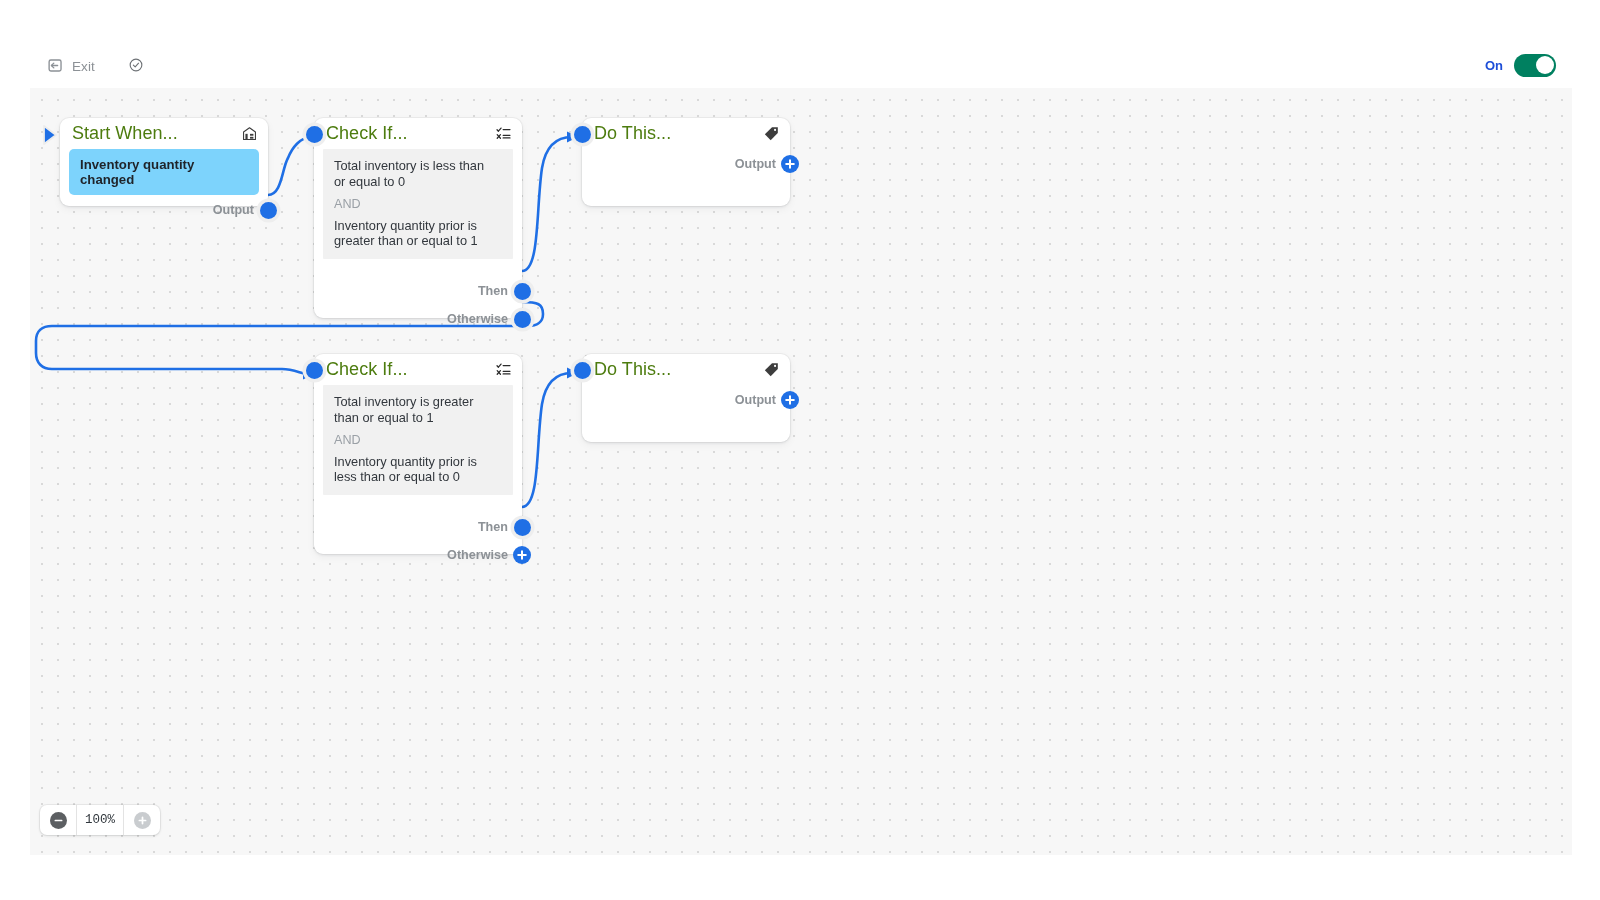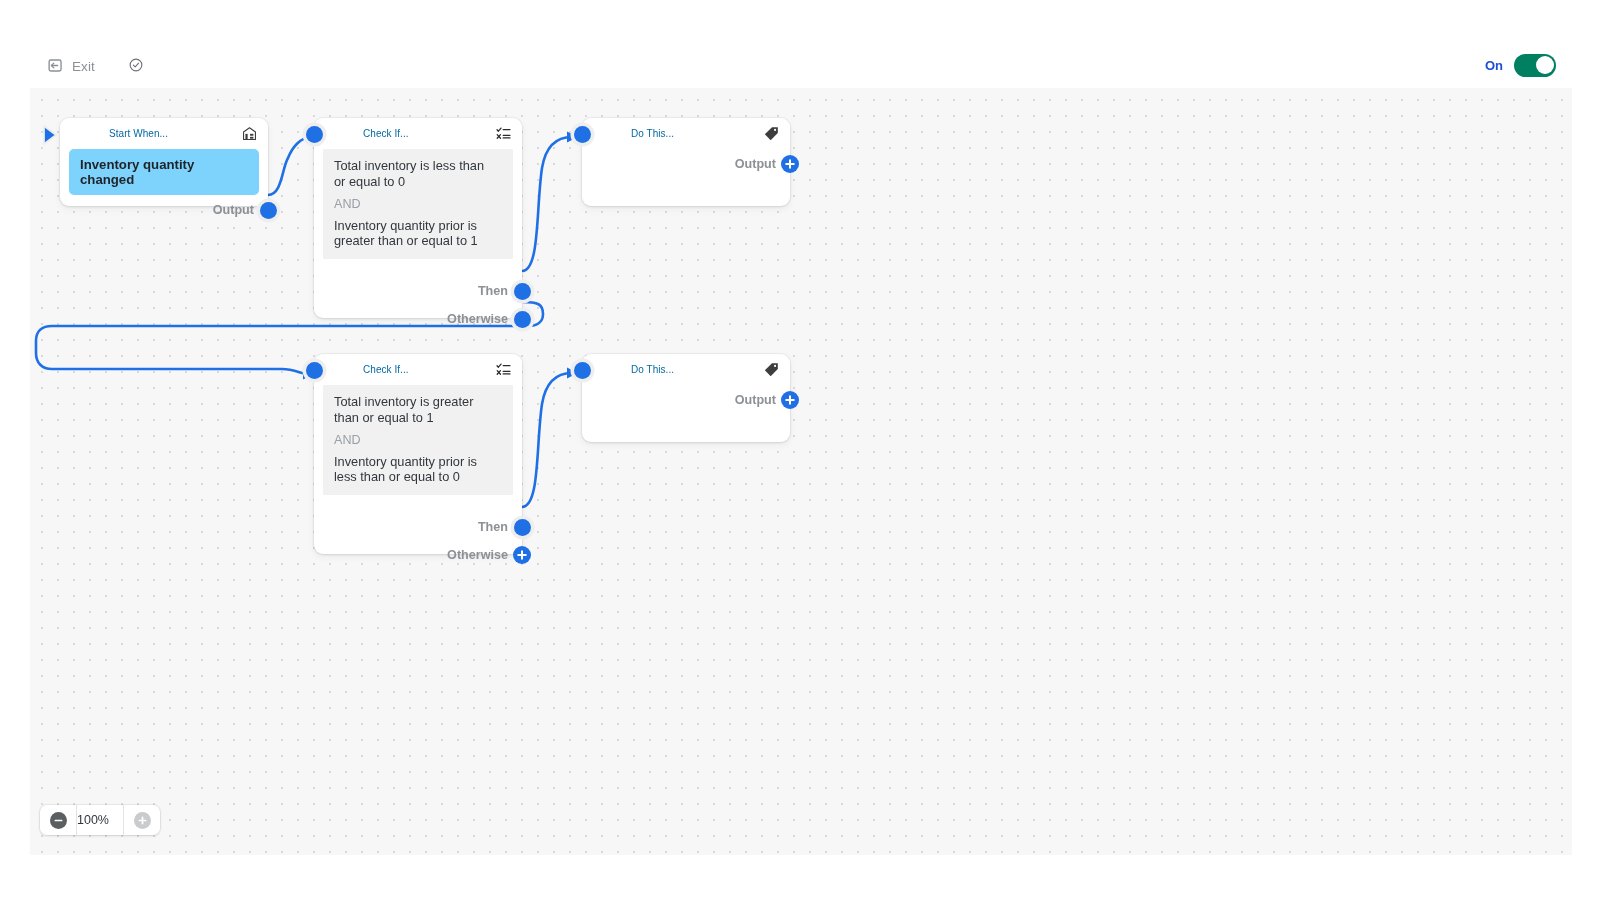--- a/index.html
+++ b/index.html
@@ -50,21 +50,21 @@
   .node {
     position:absolute;
     background:#ffffff;
     border-radius: 9px;
     box-shadow: 0 0 0 1px rgba(0,0,0,.035), 0 1px 3px rgba(22,29,37,.09), 0 3px 8px rgba(22,29,37,.05);
   }
   .node-head {
     height: 31px; display:flex; align-items:center;
     padding: 0 10px 0 12px;
   }
-  .node-title { font-size: 10px; color:#0369a1; letter-spacing:.05px;margin-left:37px; }
+  .node-title { font-size: 18px; color:#4d7c0f; letter-spacing:.05px; }
   .node-head-icon { margin-left:auto; width:17px; height:17px; display:block; color:#4a4a4a; }
 
   .node-body { padding: 0 9px 0 9px; }
   .pill {
     background:#7dd3fc; border-radius:5px;
     padding: 8px 11px;
     font-size: 13.2px; font-weight:700; color:#1f2329;
   }
   .cond-box {
     background:#f1f1f1; border-radius:1px;
@@ -100,22 +100,22 @@
     height: 30px; display:flex; align-items:center;
     background:#fff; border-radius:7px;
     box-shadow: 0 0 0 1px rgba(0,0,0,.05), 0 1px 3px rgba(22,29,37,.12);
   }
   .zoom-btn { width:36px; height:30px; display:flex; align-items:center; justify-content:center; cursor:pointer; }
   .zoom-circle { width:17px; height:17px; border-radius:50%; display:flex; align-items:center; justify-content:center; }
   .zoom-circle.dark { background:#5c5f62; }
   .zoom-circle.light { background:#c9cccf; }
   .zoom-circle svg { width:11px; height:11px; display:block; }
   .zoom-val {
-    min-width:48px; text-align:left; font-size:12.5px; color:#31373d;
-    border-left:1px solid #e3e3e3; border-right:1px solid #e3e3e3; line-height:30px; height:30px;
+    min-width:48px; text-align:center; font-size:12.5px; color:#31373d;
+    border-left:1px solid #e3e3e3; border-right:1px solid #e3e3e3; line-height:30px; height:30px;font-family:Liberation Mono, monospace;
   }
 </style>
 </head>
 <body>
 
 <div id="app">
 
   <div class="topbar">
     <div class="topbar-left">
       <div class="exit-btn">

